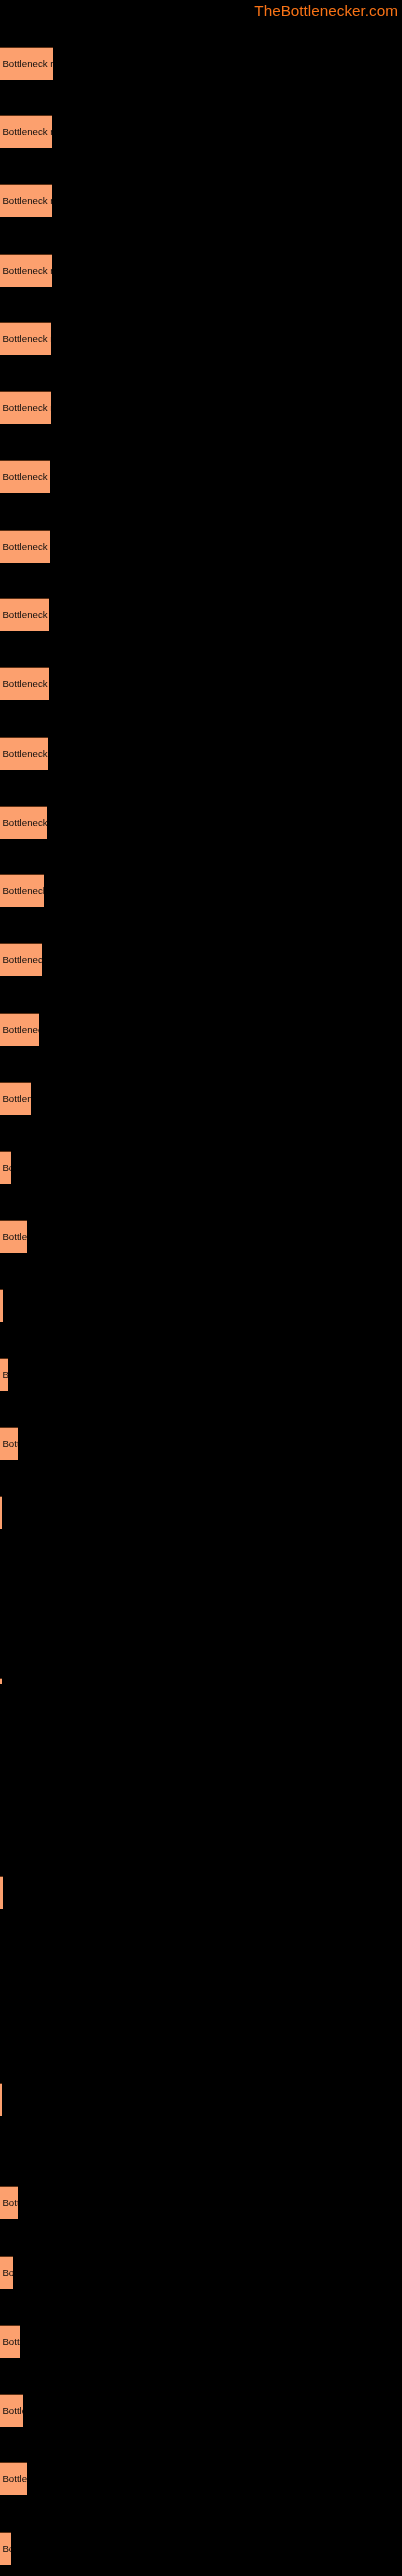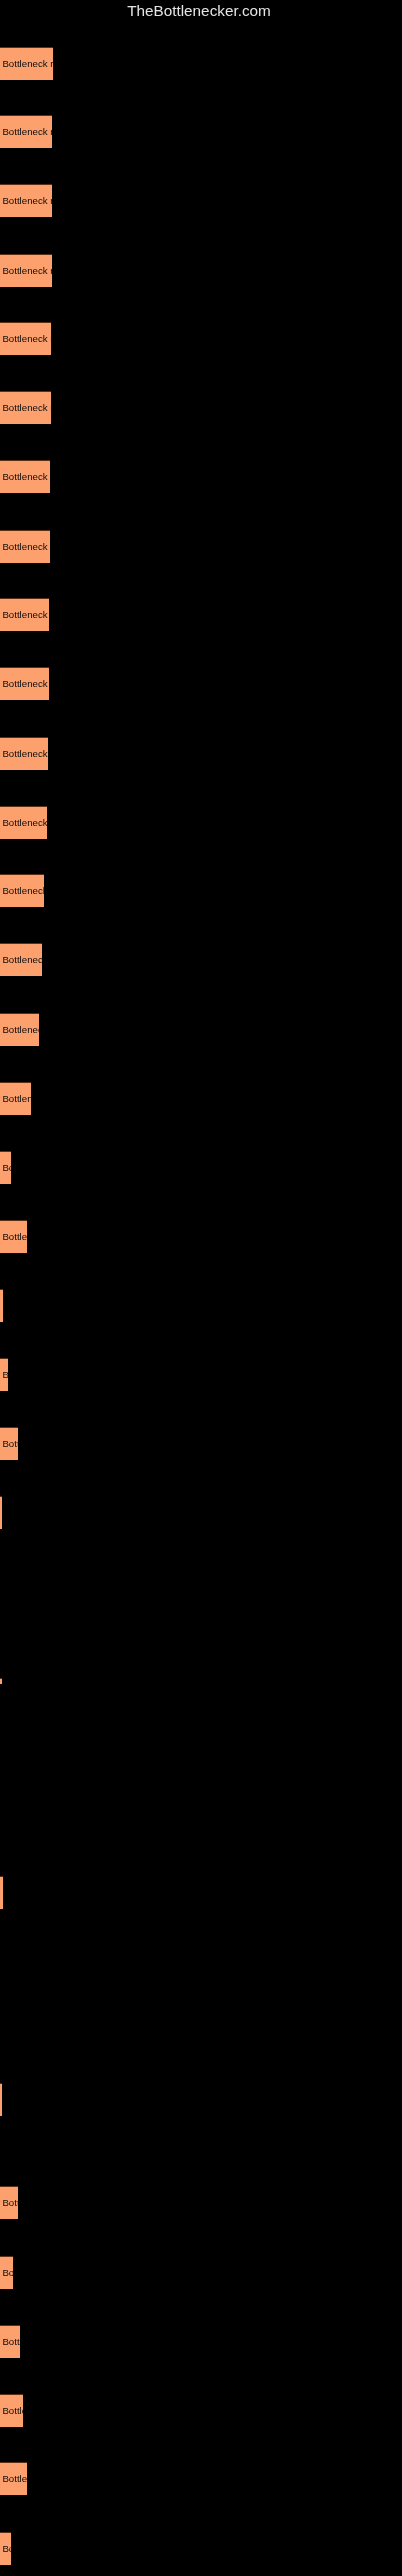--- a/index.html
+++ b/index.html
@@ -18,22 +18,22 @@
     position: relative;
     width: 403px;
     height: 2576px;
     background: #000000;
   }
   .watermark {
     position: absolute;
     top: 0px;
     left: 0px;
     width: 398px;
-    text-align: center;
-    color: #e5e5e5;
+    text-align: right;
+    color: #f97316;
     font-size: 15.3px;
     font-family: "Liberation Sans", sans-serif;
     letter-spacing: 0px;
     line-height: 21px;
     white-space: nowrap;
     user-select: none;
   }
   .chart-area {
     position: absolute;
     top: 0;

